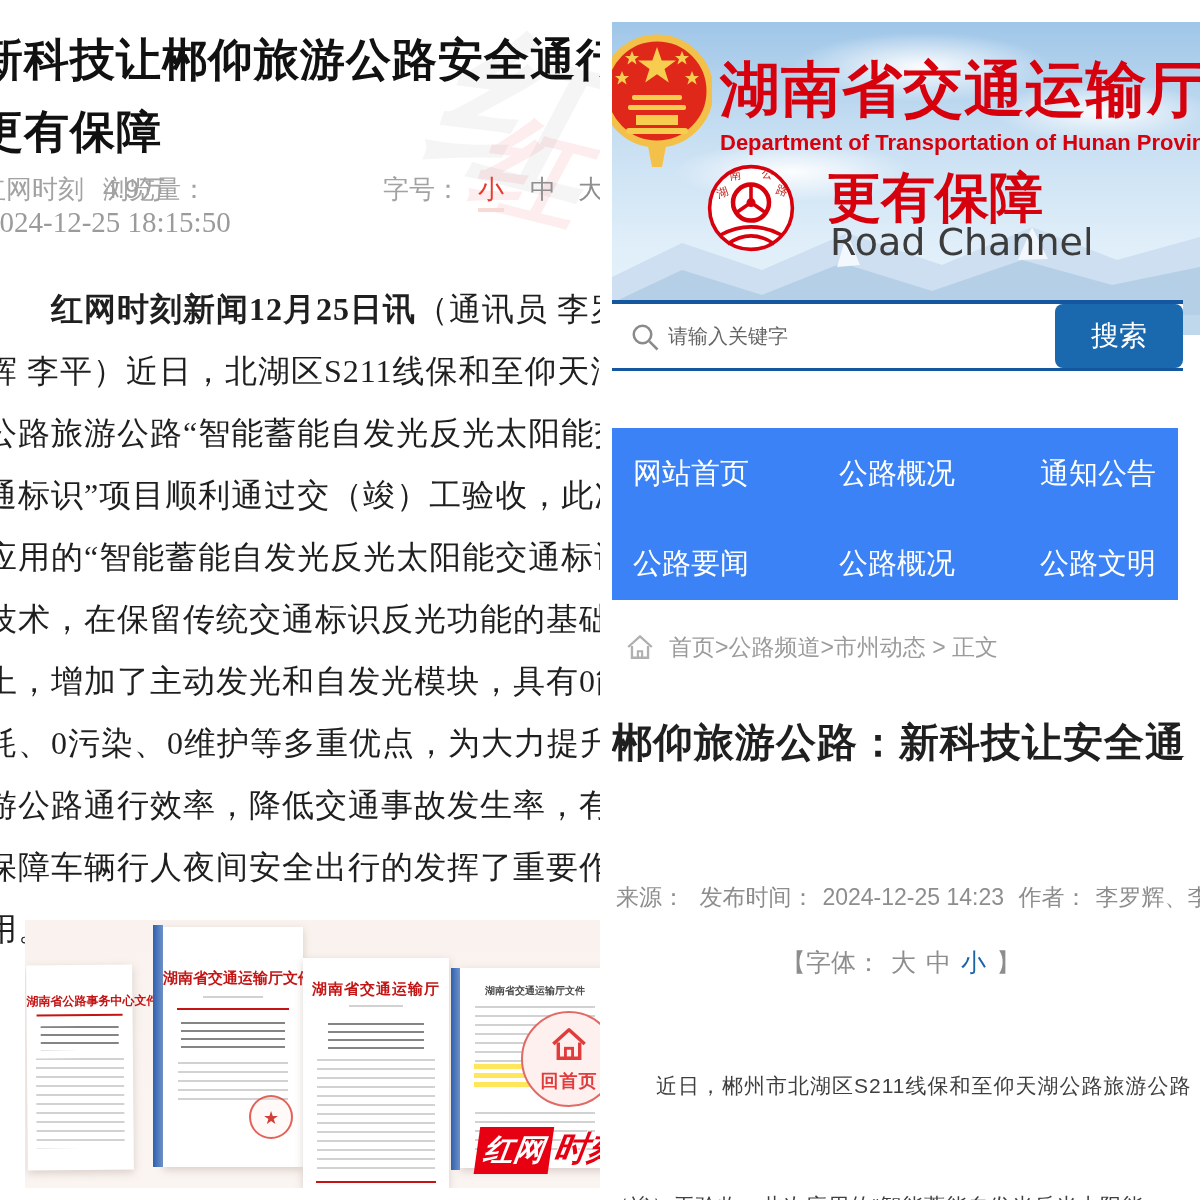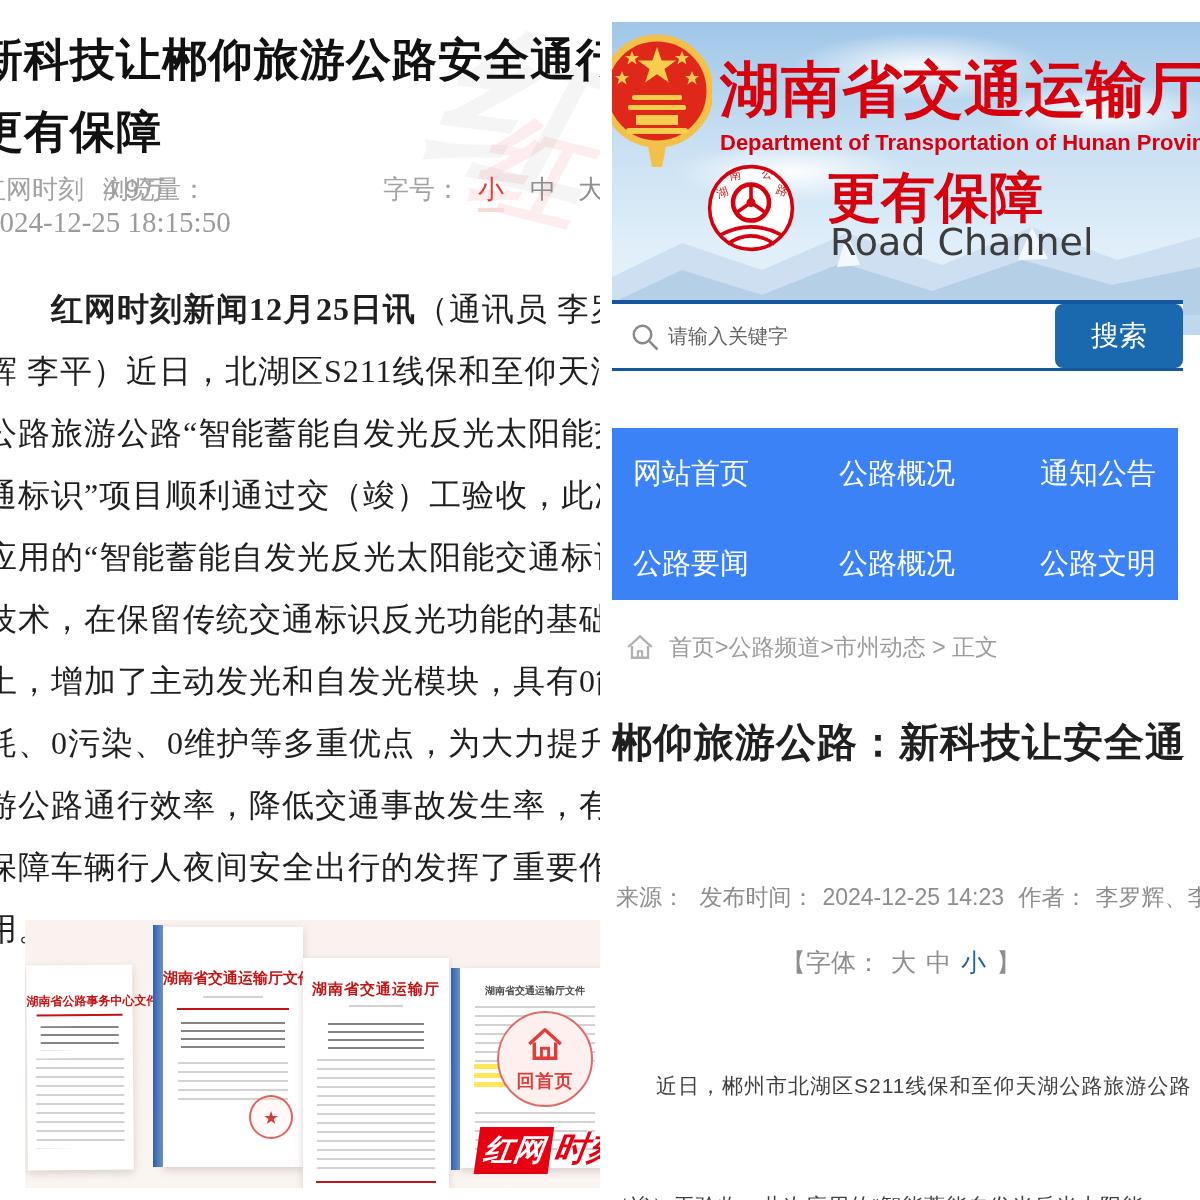--- a/index.html
+++ b/index.html
@@ -40,21 +40,21 @@
   .doc { position:absolute; background:#fff; box-shadow:0 3px 8px rgba(120,90,80,.25); }
   .doc-title-red { font-family:"Liberation Serif","DejaVu Serif",serif; font-weight:bold;
                    color:#c41414; text-align:center; white-space:nowrap; }
   .doc-rule { height:2px; background:#c41414; margin:4px auto 0 auto; }
   .fake { background-image:repeating-linear-gradient(#adadad 0 2px, transparent 2px 9px); opacity:.55; margin:6px auto 0 auto;}
   .fake.dark { background-image:repeating-linear-gradient(#666 0 2px, transparent 2px 8px); opacity:.8;}
   .spine { position:absolute; background:linear-gradient(90deg,#2f5fae,#6e97d4); }
   .seal { position:absolute; width:44px; height:44px; border:2px solid rgba(220,60,50,.8); border-radius:50%;
           color:#d04038; text-align:center; font-size:18px; line-height:42px; background:rgba(255,230,225,.25);}
   .hl { position:absolute; height:5px; background:#ffe23d; opacity:.85; }
-  #lp-home { position:absolute; left:472px; top:91px; width:96px; height:96px; border-radius:50%;
+  #lp-home { position:absolute; left:496px; top:91px; width:96px; height:96px; border-radius:50%;
              background:#fdf0ee; border:2px solid #e06a66; text-align:center; }
   #lp-home .hb-label { color:#e03c3c; font-size:18px; font-weight:bold; letter-spacing:1px; margin-top:2px;}
   #lp-rednet { position:absolute; left:452px; top:206px; white-space:nowrap; transform:skewX(-8deg); }
   #lp-rednet .r1 { display:inline-block; background:#e60012; color:#fff; font-weight:900; font-size:30px;
                    padding:3px 7px; font-style:italic; }
   #lp-rednet .r2 { color:#e60012; font-weight:900; font-size:34px; font-style:italic;
                    text-shadow:1px 1px 0 #fff,-1px -1px 0 #fff; margin-left:3px;}
 
   
   #rp-header { position:absolute; left:0; top:22px; width:588px; height:313px; overflow:hidden;

